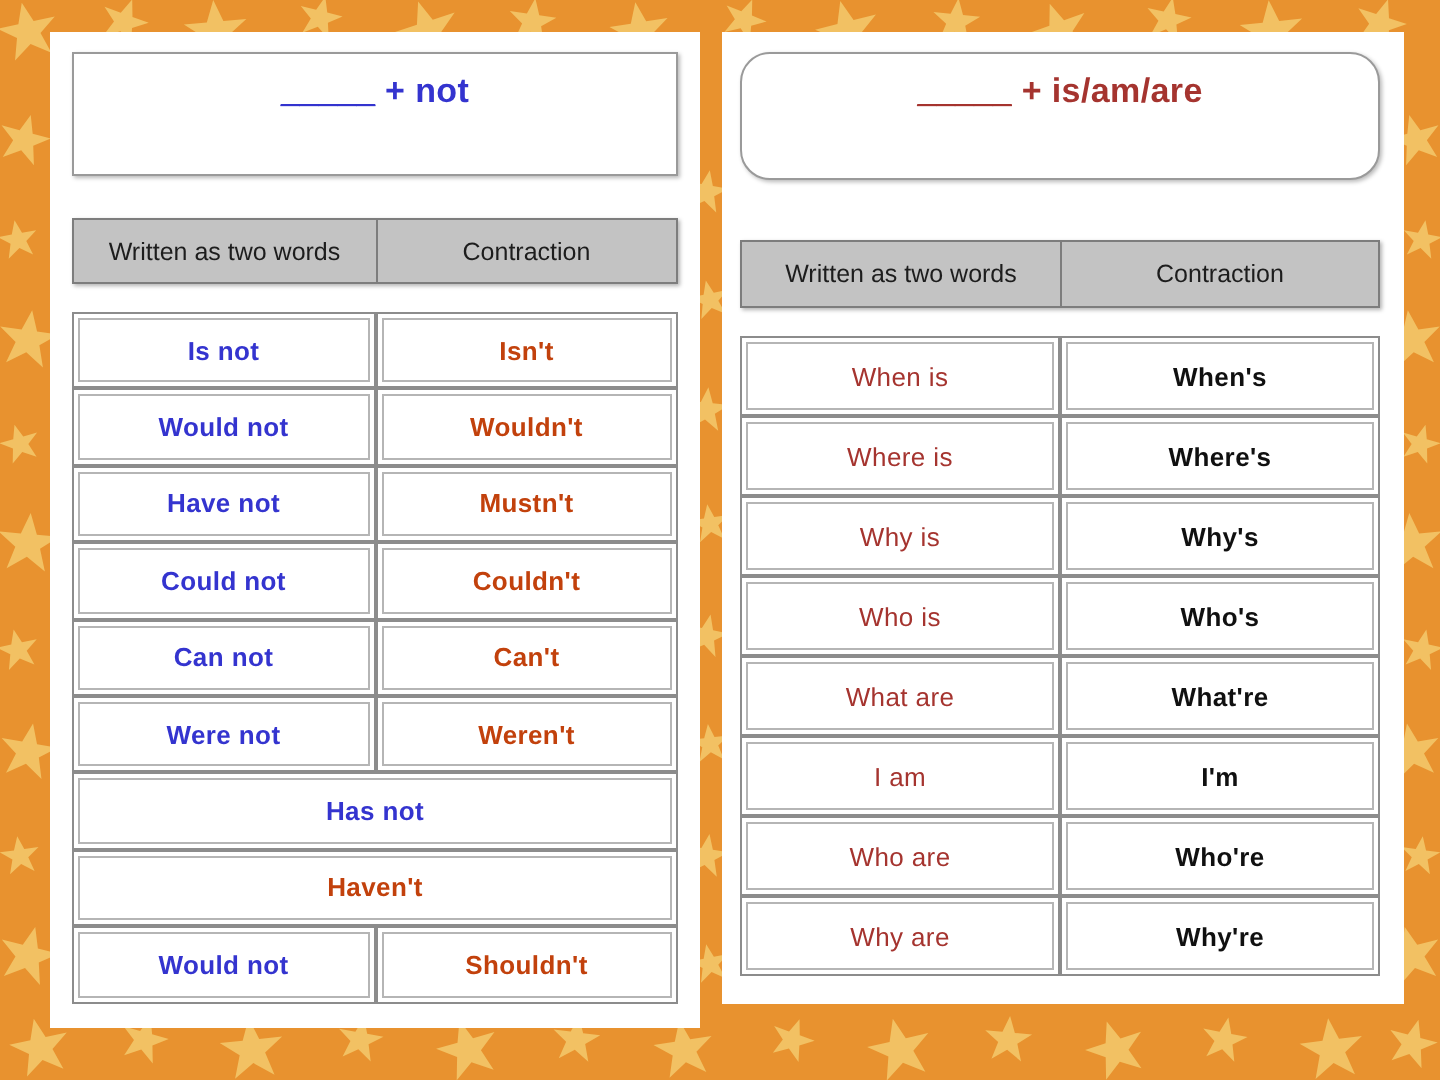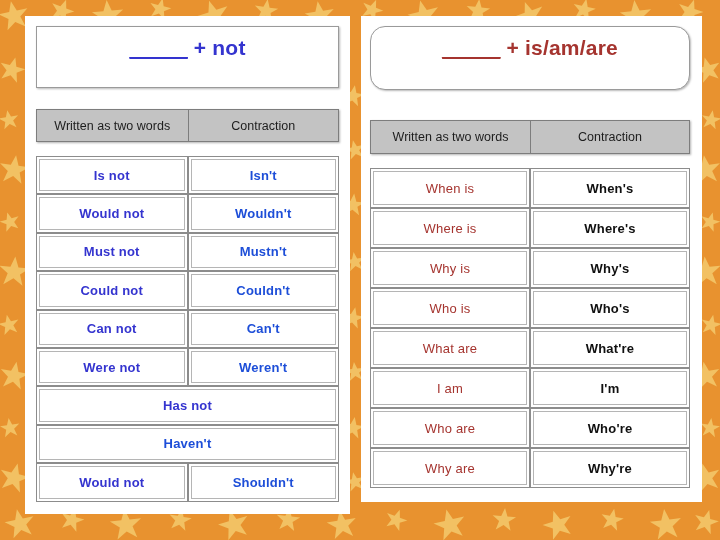--- a/index.html
+++ b/index.html
@@ -55,21 +55,21 @@
   .title-box {
     position: absolute;
     box-sizing: border-box;
     border: 1px solid #9a9a9a;
     background: #ffffff;
     box-shadow: 1px 1px 2px rgba(0,0,0,0.28);
   }
   .title-text {
     text-align: center;
     font-weight: bold;
-    font-size: 21px;
+    font-size: 17px;
     letter-spacing: 0.2px;
     padding-top: 9px;
     white-space: nowrap;
   }
   .title-blank {
     text-decoration: underline;
     letter-spacing: 0px;
   }
 
   #title-box-left {
@@ -164,21 +164,21 @@
     z-index: 1;
     font-size: 13px;
     font-weight: bold;
     letter-spacing: 0.2px;
     white-space: nowrap;
   }
   #grid-left .grid-row { height: 38.4px; }
   #grid-right .grid-row { height: 40px; }
 
   #grid-left .cell.col-a .txt { color: #3434cf; }
-  #grid-left .cell.col-b .txt { color: #1d4ed8; }
+  #grid-left .cell.col-b .txt { color: #c2410c; }
   #grid-right .cell.col-a .txt { color: #a5342f; font-weight: normal; }
   #grid-right .cell.col-b .txt { color: #101010; text-align: center; }
 </style>
 </head>
 <body>
 
 <svg id="star-bg" viewBox="0 0 720 540" xmlns="http://www.w3.org/2000/svg" aria-hidden="true">
   <rect x="0" y="0" width="720" height="540" fill="#e8922f"></rect>
   <defs>
     <g id="star-glyph">
@@ -279,21 +279,21 @@
             <span class="txt">Would not</span>
           </div>
           <div class="cell col-b">
             <span class="inner"></span>
             <span class="txt">Wouldn't</span>
           </div>
         </div>
         <div class="grid-row">
           <div class="cell col-a">
             <span class="inner"></span>
-            <span class="txt">Must not</span>
+            <span class="txt">Have not</span>
           </div>
           <div class="cell col-b">
             <span class="inner"></span>
             <span class="txt">Mustn't</span>
           </div>
         </div>
         <div class="grid-row">
           <div class="cell col-a">
             <span class="inner"></span>
             <span class="txt">Could not</span>

